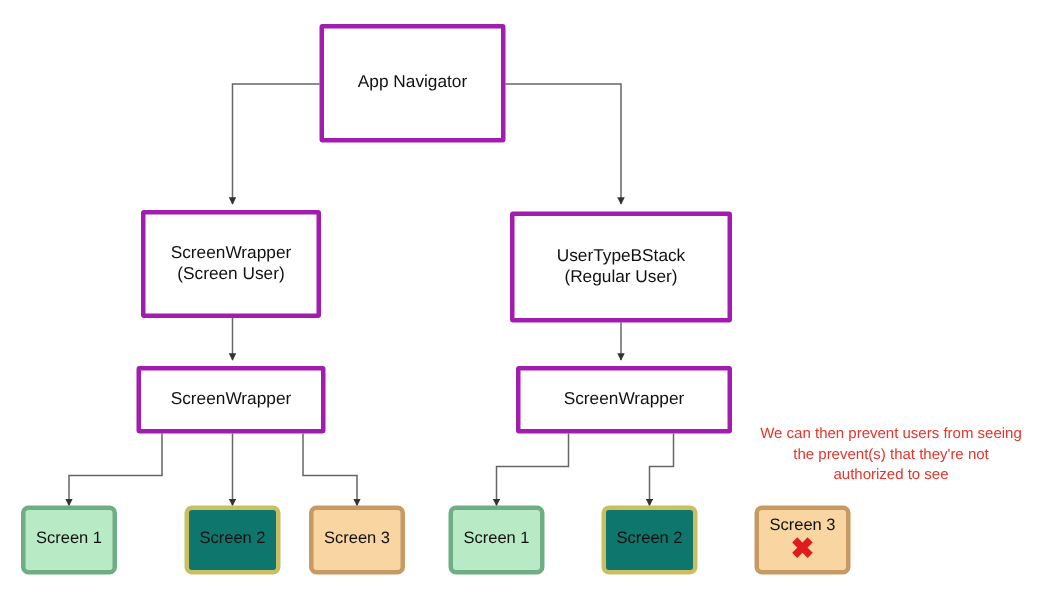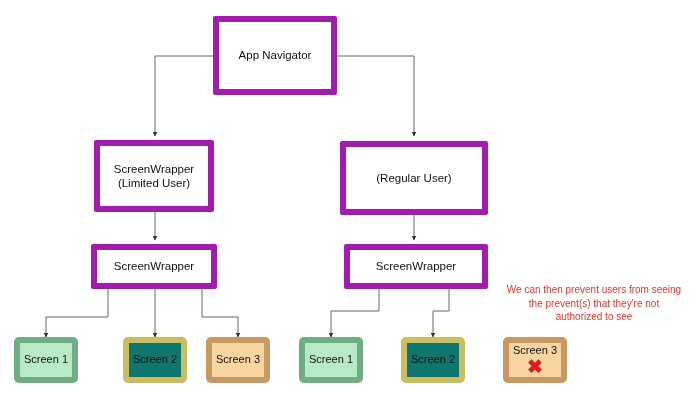--- a/index.html
+++ b/index.html
@@ -26,21 +26,21 @@
     position: absolute;
     left: 0;
     top: 0;
     width: 700px;
     height: 403px;
     pointer-events: none;
   }
   .node {
     position: absolute;
     box-sizing: border-box;
-    border: 6px solid #a21caf;
+    border: 3px solid #a21caf;
     background: #ffffff;
     border-radius: 2px;
     display: flex;
     flex-direction: column;
     align-items: center;
     justify-content: center;
     text-align: center;
     line-height: 1.25;
     color: #111111;
   }
@@ -114,24 +114,25 @@
       <path d="M 449 289 L 449 311 L 433 311 L 433 337"></path>
     </g>
   </svg>
 
   <div class="node plain" style="left:213px; top:16px; width:124px; height:79px;">
     <span class="line">App Navigator</span>
   </div>
 
   <div class="node plain" style="left:94px; top:140px; width:120px; height:72px;">
     <span class="line">ScreenWrapper</span>
-    <span class="line">(Limited User)</span>
+    <span class="line">(Screen User)</span>
   </div>
 
   <div class="node plain" style="left:340px; top:141px; width:148px; height:74px;">
+    <span class="line">UserTypeBStack</span>
     <span class="line">(Regular User)</span>
   </div>
 
   <div class="node plain" style="left:91px; top:244px; width:126px; height:45px;">
     <span class="line">ScreenWrapper</span>
   </div>
 
   <div class="node plain" style="left:344px; top:244px; width:144px; height:45px;">
     <span class="line">ScreenWrapper</span>
   </div>

